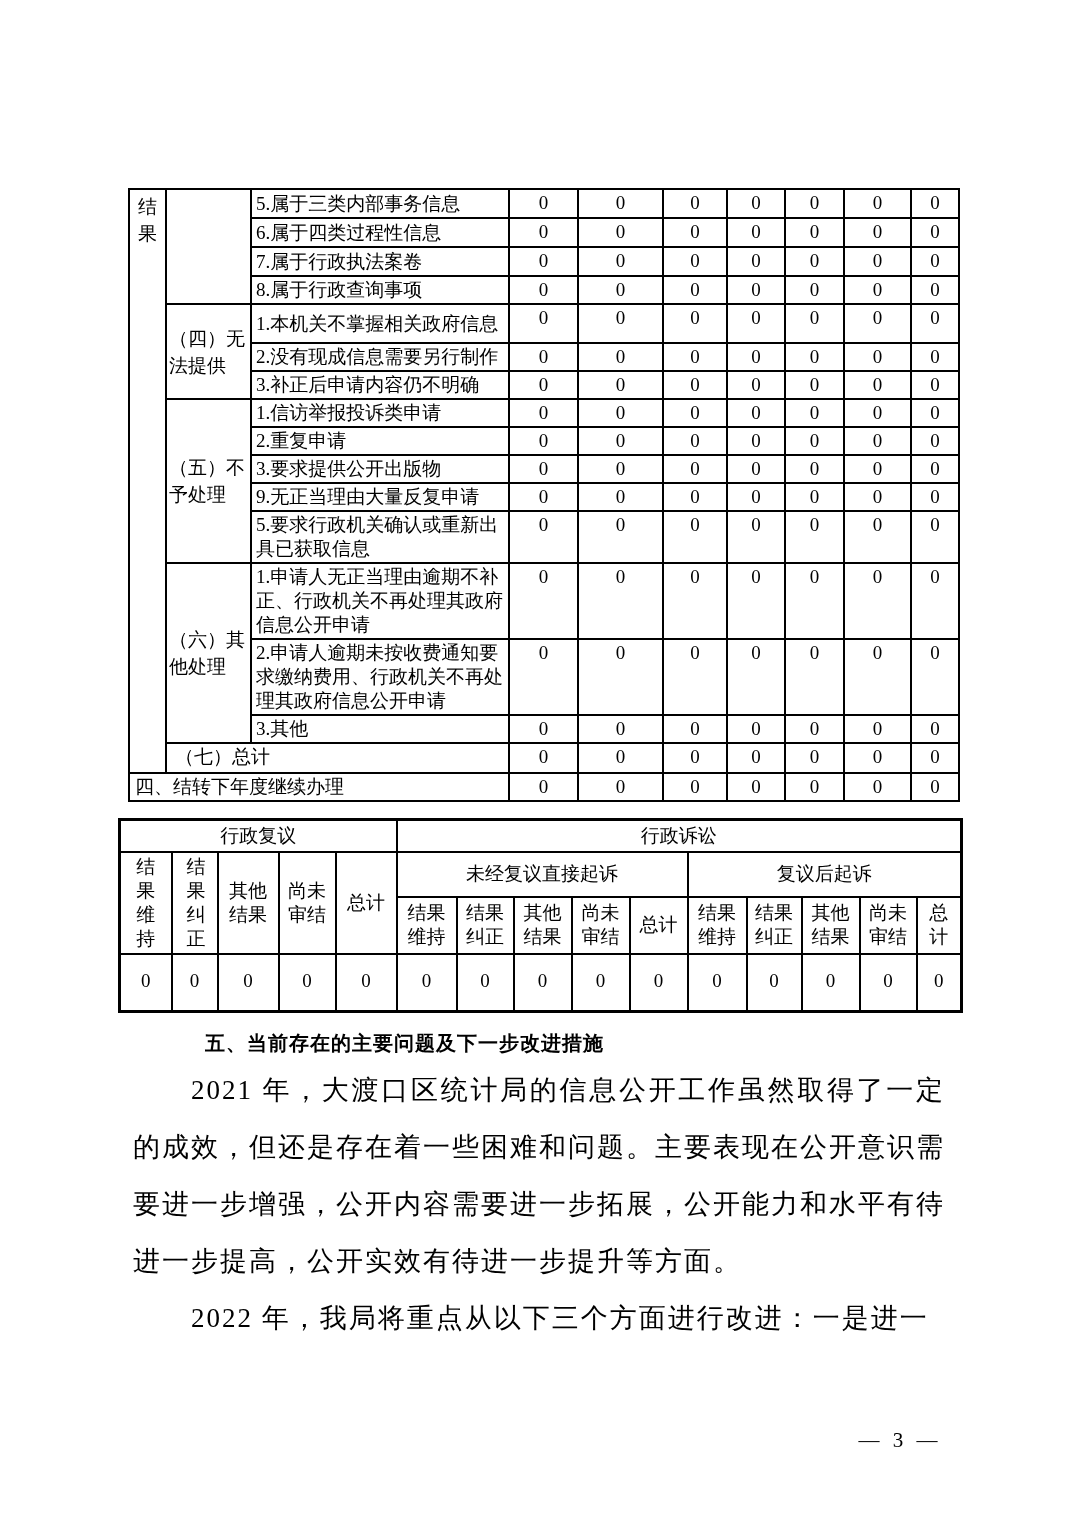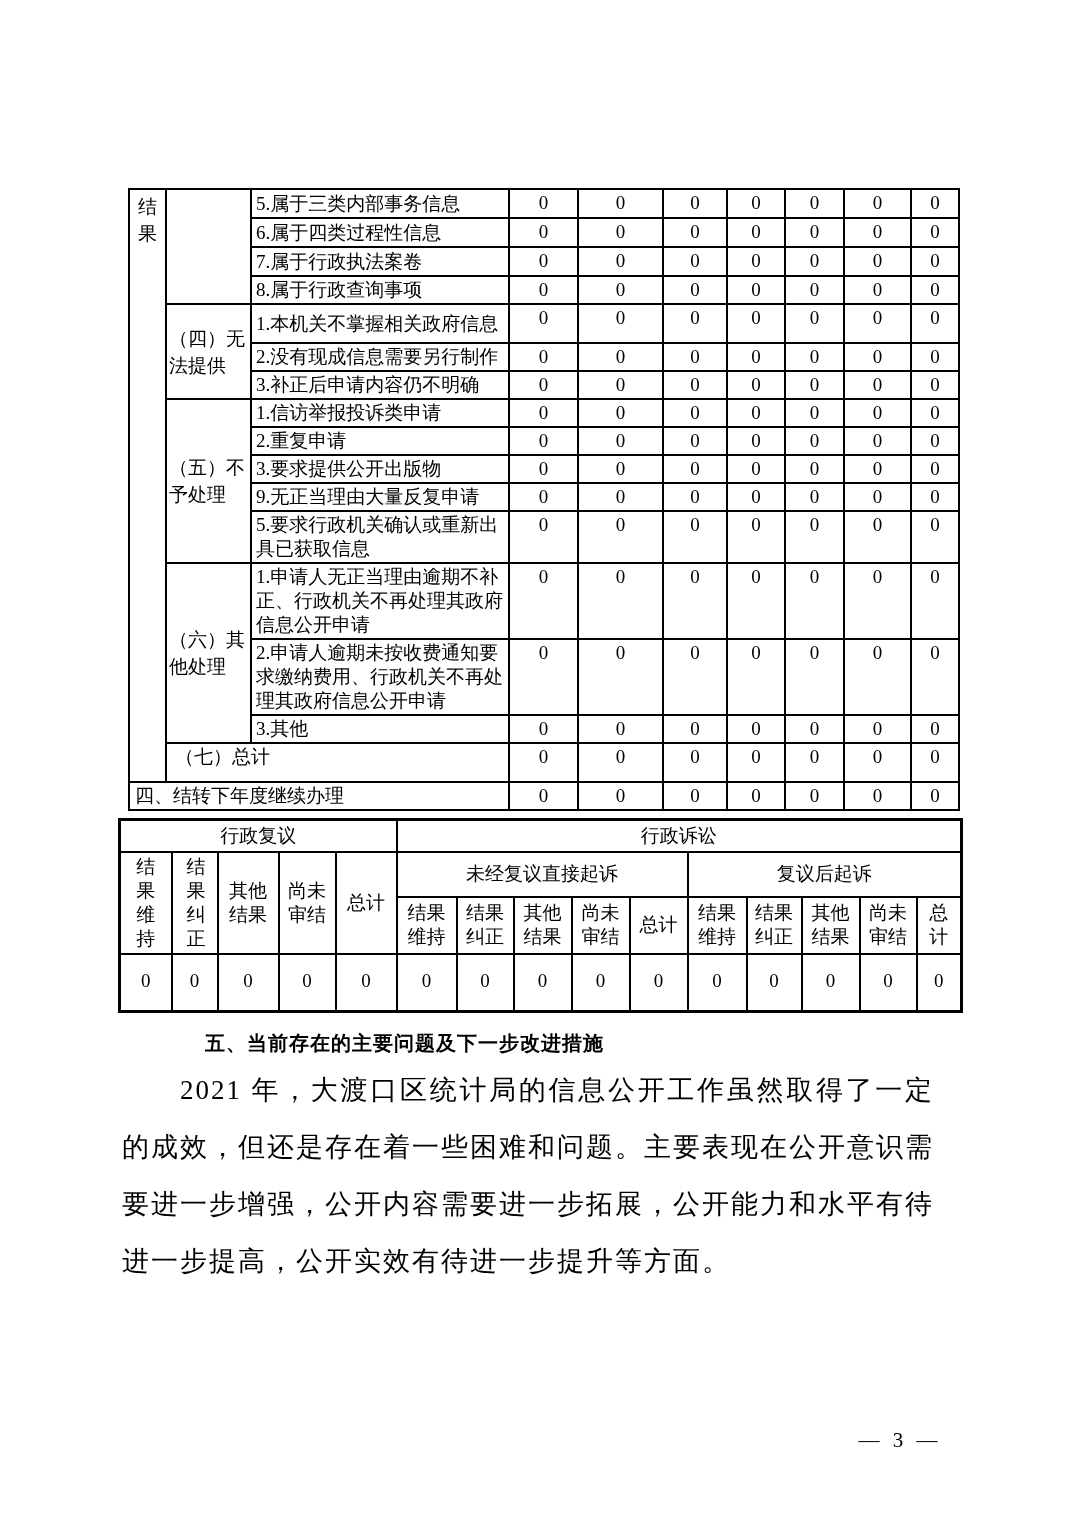--- a/index.html
+++ b/index.html
@@ -20,21 +20,21 @@
     line-height: 24px;
     overflow: hidden;
     word-break: break-all;
   }
 
   
   .t1 { position: absolute; left: 128px; top: 188px; width: 830px; }
   .t1 td.side  { vertical-align: top; text-align: center; padding-top: 3px; line-height: 27px; }
   .t1 td.grp   { vertical-align: middle; text-align: left; padding: 1px 2px; line-height: 27px; }
   .t1 td.item  { vertical-align: middle; text-align: left; padding: 1px 2px 1px 4px; }
-  .t1 td.total { vertical-align: middle; text-align: left; padding: 1px 2px 12px 8px; }
+  .t1 td.total { vertical-align: middle; text-align: left; padding: 1px 2px 3px 8px; }
   .t1 td.carry { vertical-align: middle; text-align: left; padding: 1px 2px 1px 5px; margin-top: 12px; }
   td.num { text-align: center; vertical-align: top; padding-top: 1px; }
 
   
   .t2 { position: absolute; left: 118px; top: 818px; width: 844px; border: 3px solid #000; }
   .t2 td { text-align: center; vertical-align: middle; padding: 2px 4px; }
   .t2 td.v1 { padding: 2px 14px; }   
   .t2 td.v2 { padding: 2px 11px; }   
   .t2 td.num { vertical-align: middle; padding-top: 0; }
 
@@ -43,21 +43,21 @@
     position: absolute; left: 205px; top: 773px;
     font-family: "Liberation Sans", "DejaVu Sans", sans-serif;
     font-weight: bold; font-size: 25px; letter-spacing: 1px; white-space: nowrap;
   }
   .h5 {
     position: absolute; left: 205px; top: 1030px;
     font-family: "Liberation Sans", "DejaVu Sans", sans-serif;
     font-weight: bold; font-size: 20px; letter-spacing: 1px; white-space: nowrap;
   }
   .bodytext {
-    position: absolute; left: 122px; top: 1062px; width: 812px;
+    position: absolute; left: 133px; top: 1062px; width: 812px;
   }
   .bodytext p {
     font-size: 27px; line-height: 57px; letter-spacing: 2px;
     text-align: justify; text-indent: 58px;
   }
   .pagenum {
     position: absolute; left: 840px; top: 1428px; width: 120px;
     font-size: 21px; text-align: center; letter-spacing: 4px; white-space: nowrap;
   }
 </style>
@@ -320,17 +320,18 @@
           <td class="num">0</td>
           <td class="num">0</td>
         </tr>
   </tbody>
     </table>
 
   <div class="h5">五、当前存在的主要问题及下一步改进措施</div>
 
   <div class="bodytext">
     <p>2021 年，大渡口区统计局的信息公开工作虽然取得了一定的成效，但还是存在着一些困难和问题。主要表现在公开意识需要进一步增强，公开内容需要进一步拓展，公开能力和水平有待进一步提高，公开实效有待进一步提升等方面。</p>
+    <p>2022 年，我局将重点从以下三个方面进行改进：一是进一</p>
   </div>
 
   <div class="pagenum">— 3 —</div>
 
 </div>
 
 </body></html>

